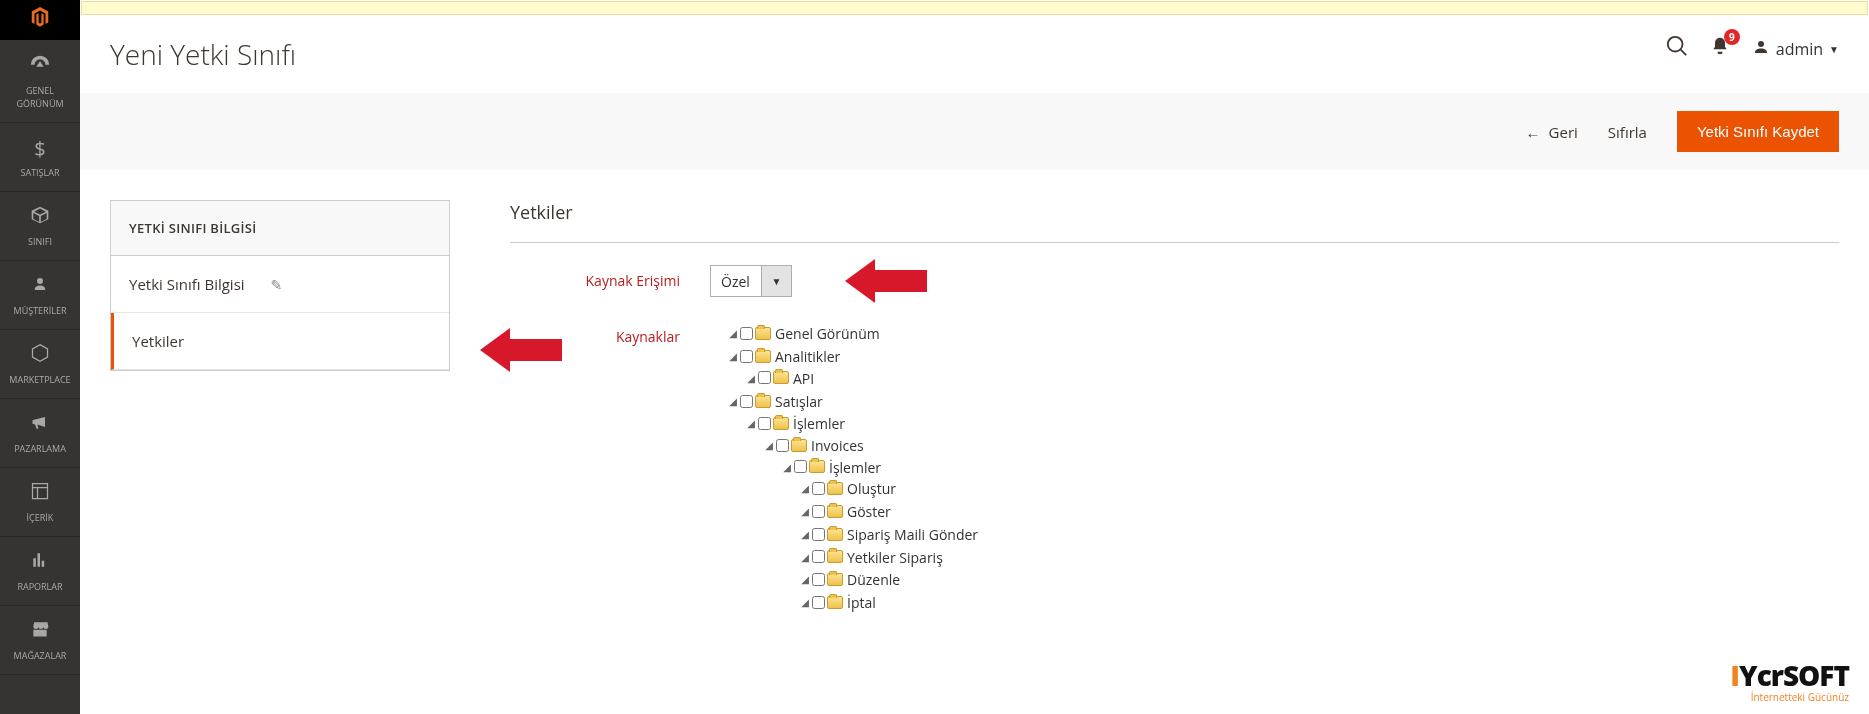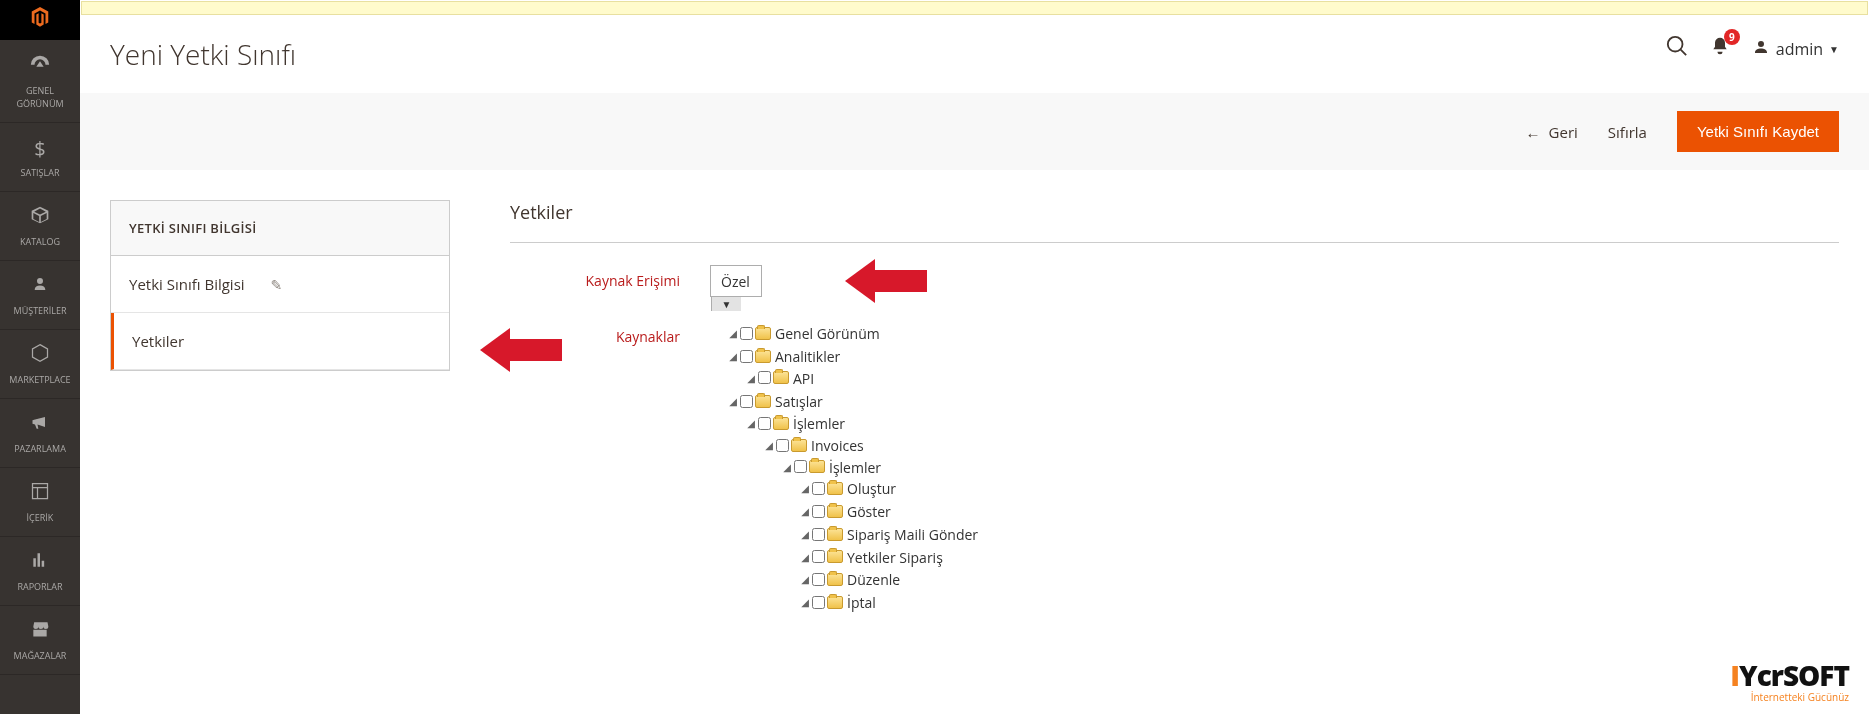--- a/index.html
+++ b/index.html
@@ -51,21 +51,21 @@
 .tab-item.active { border-left: 3px solid #eb5202; background: #fff; font-weight: 400; }
 .pencil { font-size: 14px; color: #8a837c; }
 
 
 .form-section { flex: 1; }
 .section-title { font-size: 18px; color: #41362f; font-weight: 400; margin-bottom: 18px; }
 .section-rule { border: none; border-top: 1px solid #ccc; margin-bottom: 22px; }
 .field-row { display: flex; align-items: flex-start; margin-bottom: 24px; }
 .field-label { width: 200px; text-align: right; padding-right: 30px; color: #b91c1c; font-size: 14px; padding-top: 6px; }
 .field-control { flex: 1; }
-.select-box { display: inline-flex; border: 1px solid #adadad; background: #fff; height: 32px; flex-direction: column; }
+.select-box { display: inline-flex; border: 1px solid #adadad; background: #fff; height: 32px; }
 .select-val { padding: 6px 10px; font-size: 14px; min-width: 50px; }
 .select-caret { width: 30px; background: #e3e3e3; display: flex; align-items: center; justify-content: center; border-left: 1px solid #adadad; font-size: 10px; }
 
 
 .tree { font-size: 14px; }
 .tree ul { list-style: none; padding-left: 18px; }
 .tree li { padding: 1px 0; white-space: nowrap; }
 .tree .toggle { display: inline-block; width: 10px; text-align: center; color: #666; font-size: 10px; margin-right: 2px; cursor: pointer; }
 .tree input[type=checkbox] { vertical-align: middle; margin-right: 2px; }
 .tree .folder { display: inline-block; width: 16px; height: 13px; background: linear-gradient(#fce396,#f0c24a); border: 1px solid #c99a2e; border-radius: 2px; vertical-align: middle; margin-right: 4px; position: relative; }
@@ -107,21 +107,21 @@
   <div class="nav-item">
     <span class="icon">$</span>
     <span>SATIŞLAR</span>
   </div>
   <div class="nav-item">
     <span class="icon">
       <svg width="20" height="20" viewBox="0 0 24 24">
           <path fill="currentColor" d="M12 2 2 7v10l10 5 10-5V7L12 2zm0 2.3L19 8l-7 3.5L5 8l7-3.7zM4 9.6l7 3.5v7.3l-7-3.5V9.6zm16 0v7.3l-7 3.5v-7.3l7-3.5z"></path>
         </svg>
     </span>
-    <span>KATALOG</span>
+    <span>SINIFI</span>
   </div>
   <div class="nav-item">
     <span class="icon">
       <svg width="18" height="20" viewBox="0 0 24 24">
           <path fill="currentColor" d="M12 12a4 4 0 1 0-4-4 4 4 0 0 0 4 4zm0 2c-4 0-7 2-7 5v1h14v-1c0-3-3-5-7-5z"></path>
         </svg>
     </span>
     <span>MÜŞTERİLER</span>
   </div>
   <div class="nav-item">

